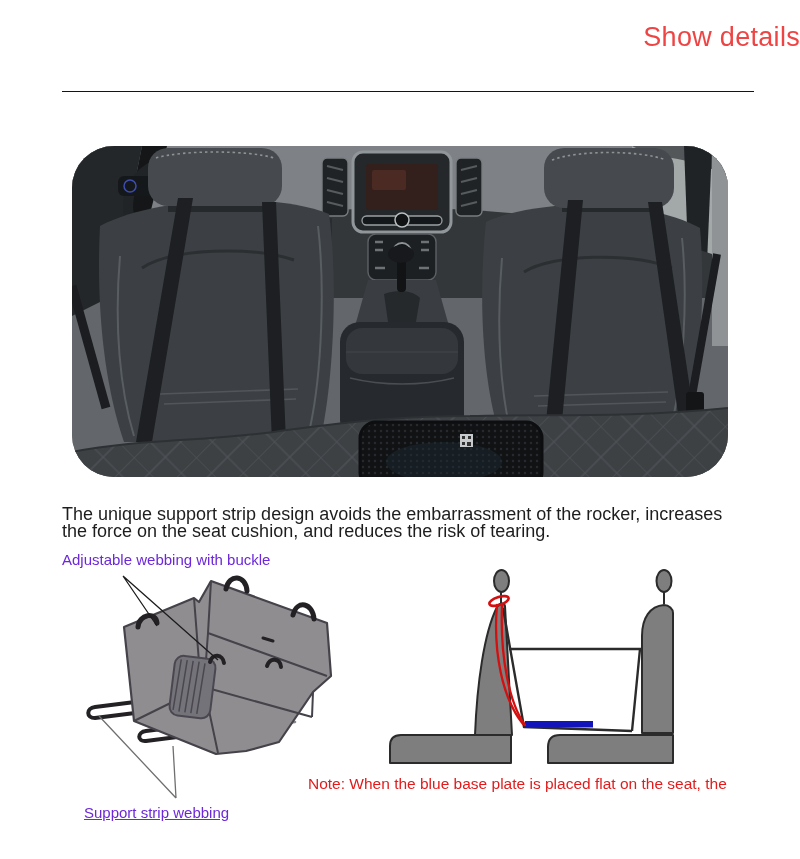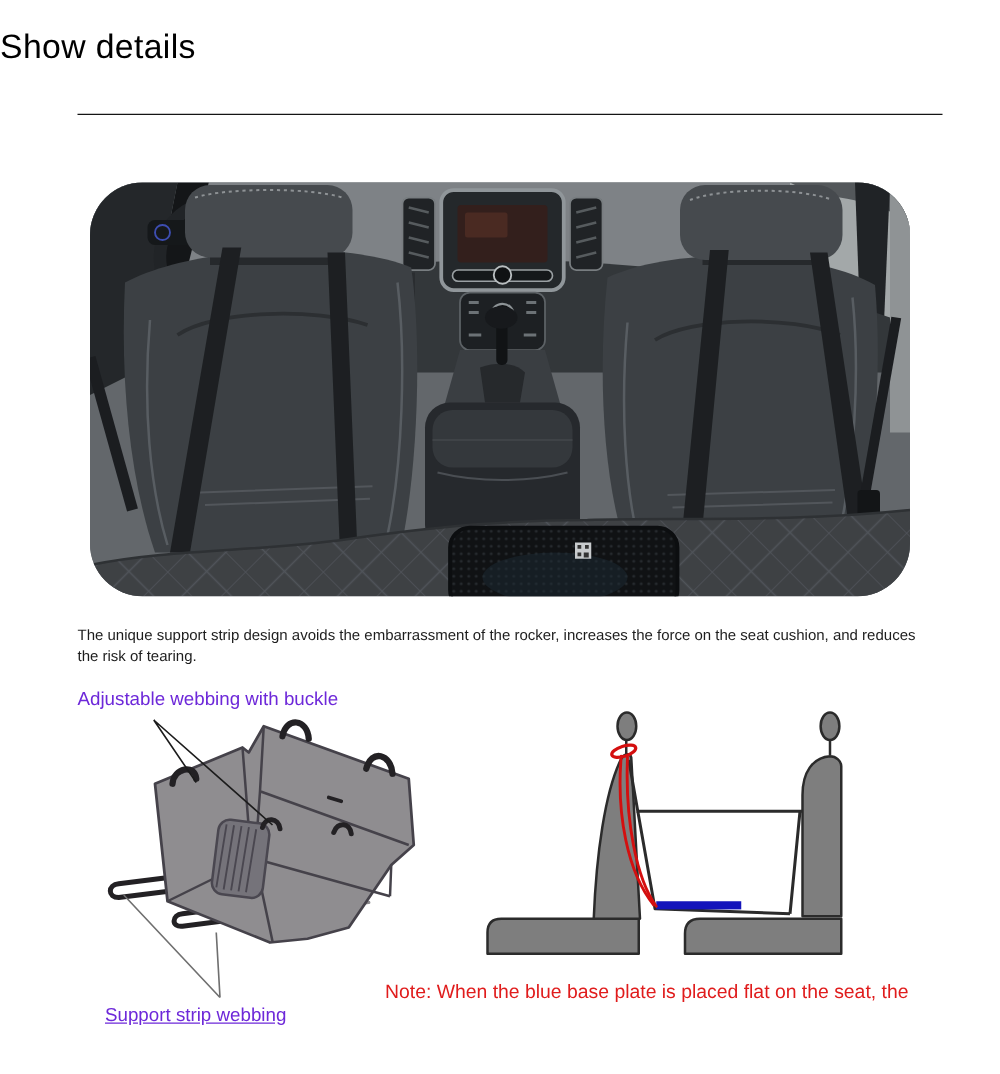--- a/index.html
+++ b/index.html
@@ -1,29 +1,29 @@
 <!DOCTYPE html>
 <html style="--note-red: #e01c1c; --strap-red: #d40f0f; --base-plate-blue: #1414bb; --seat-gray: #7e7e7e; --box-gray: #8f8d90; --outline-dark: #45424a;"><head>
 <meta charset="utf-8">
 <style>
   html,body{margin:0;padding:0;background:#ffffff;}
   .page{position:relative;width:800px;height:859px;background:#fff;overflow:hidden;
         font-family:"Liberation Sans", sans-serif;color:#161616;}
   .abs{position:absolute;}
-  .title{left:0;top:22px;width:800px;text-align:left;font-size:27px;font-weight:500;
-         letter-spacing:.3px;color:#000000;}
+  .title{left:0;top:22px;width:800px;text-align:right;font-size:27px;font-weight:500;
+         letter-spacing:.3px;color:#ef4444;}
   .divider{left:62px;top:91px;width:692px;height:0;border-top:1.5px solid #141414;}
   .photo{left:72px;top:146px;width:656px;height:331px;border-radius:42px;overflow:hidden;background:#63676b;}
   .photo svg{display:block;}
-  .caption{left:62px;top:488px;width:682px;font-size:12px;line-height:16.5px;color:#1d1d1d;}
+  .caption{left:62px;top:488px;width:682px;font-size:18px;line-height:16.5px;color:#1d1d1d;}
   .section{left:0;top:524px;width:800px;height:335px;}
   .lbl{font-size:15px;color:#6d28d9;white-space:nowrap;}
   .lbl-top{left:62px;top:27px;}
   .lbl-bottom{left:84px;top:280px;text-decoration:underline;}
-  .note{left:308px;top:260px;width:470px;color:var(--note-red,#e01c1c);}
+  .note{left:308px;top:250px;width:470px;color:var(--note-red,#e01c1c);}
   .note .big{font-size:15.5px;line-height:19px;white-space:nowrap;}
   .note .small{font-size:12.5px;line-height:16px;margin-top:1px;white-space:nowrap;}
   svg{overflow:visible;}
 </style>
 </head>
 <body>
 
 <div class="page">
 
   <div class="abs title">Show details</div>

